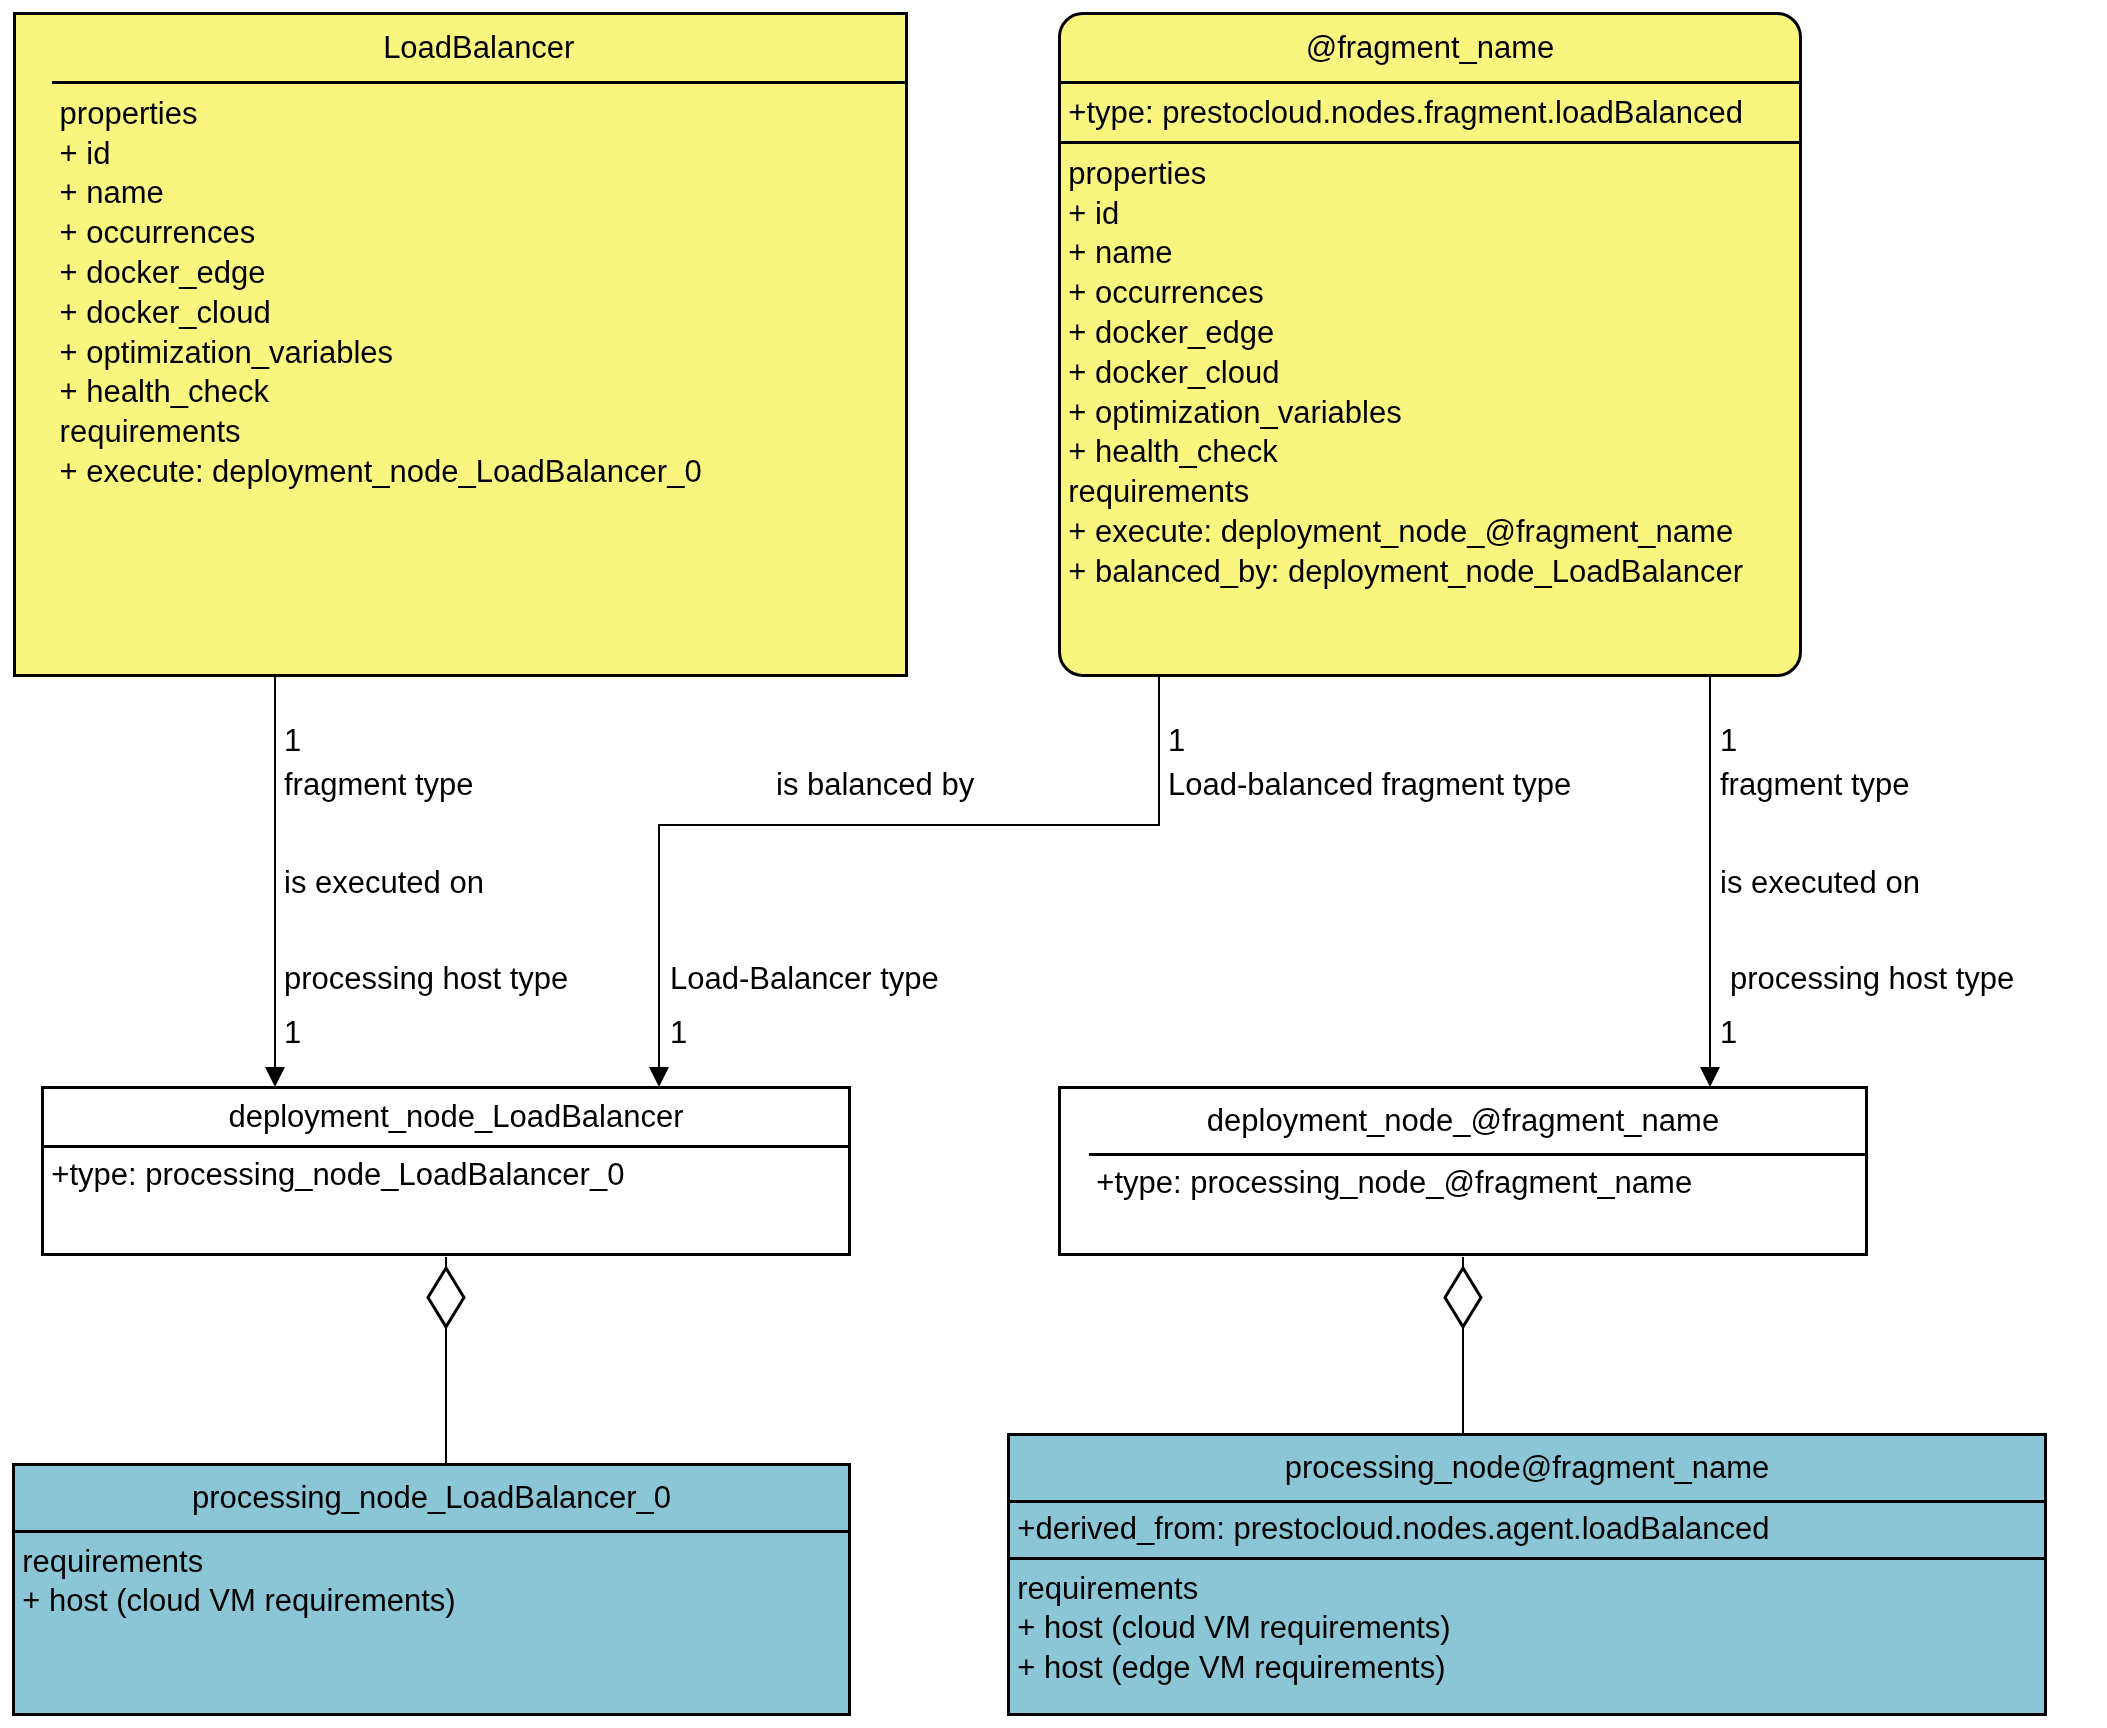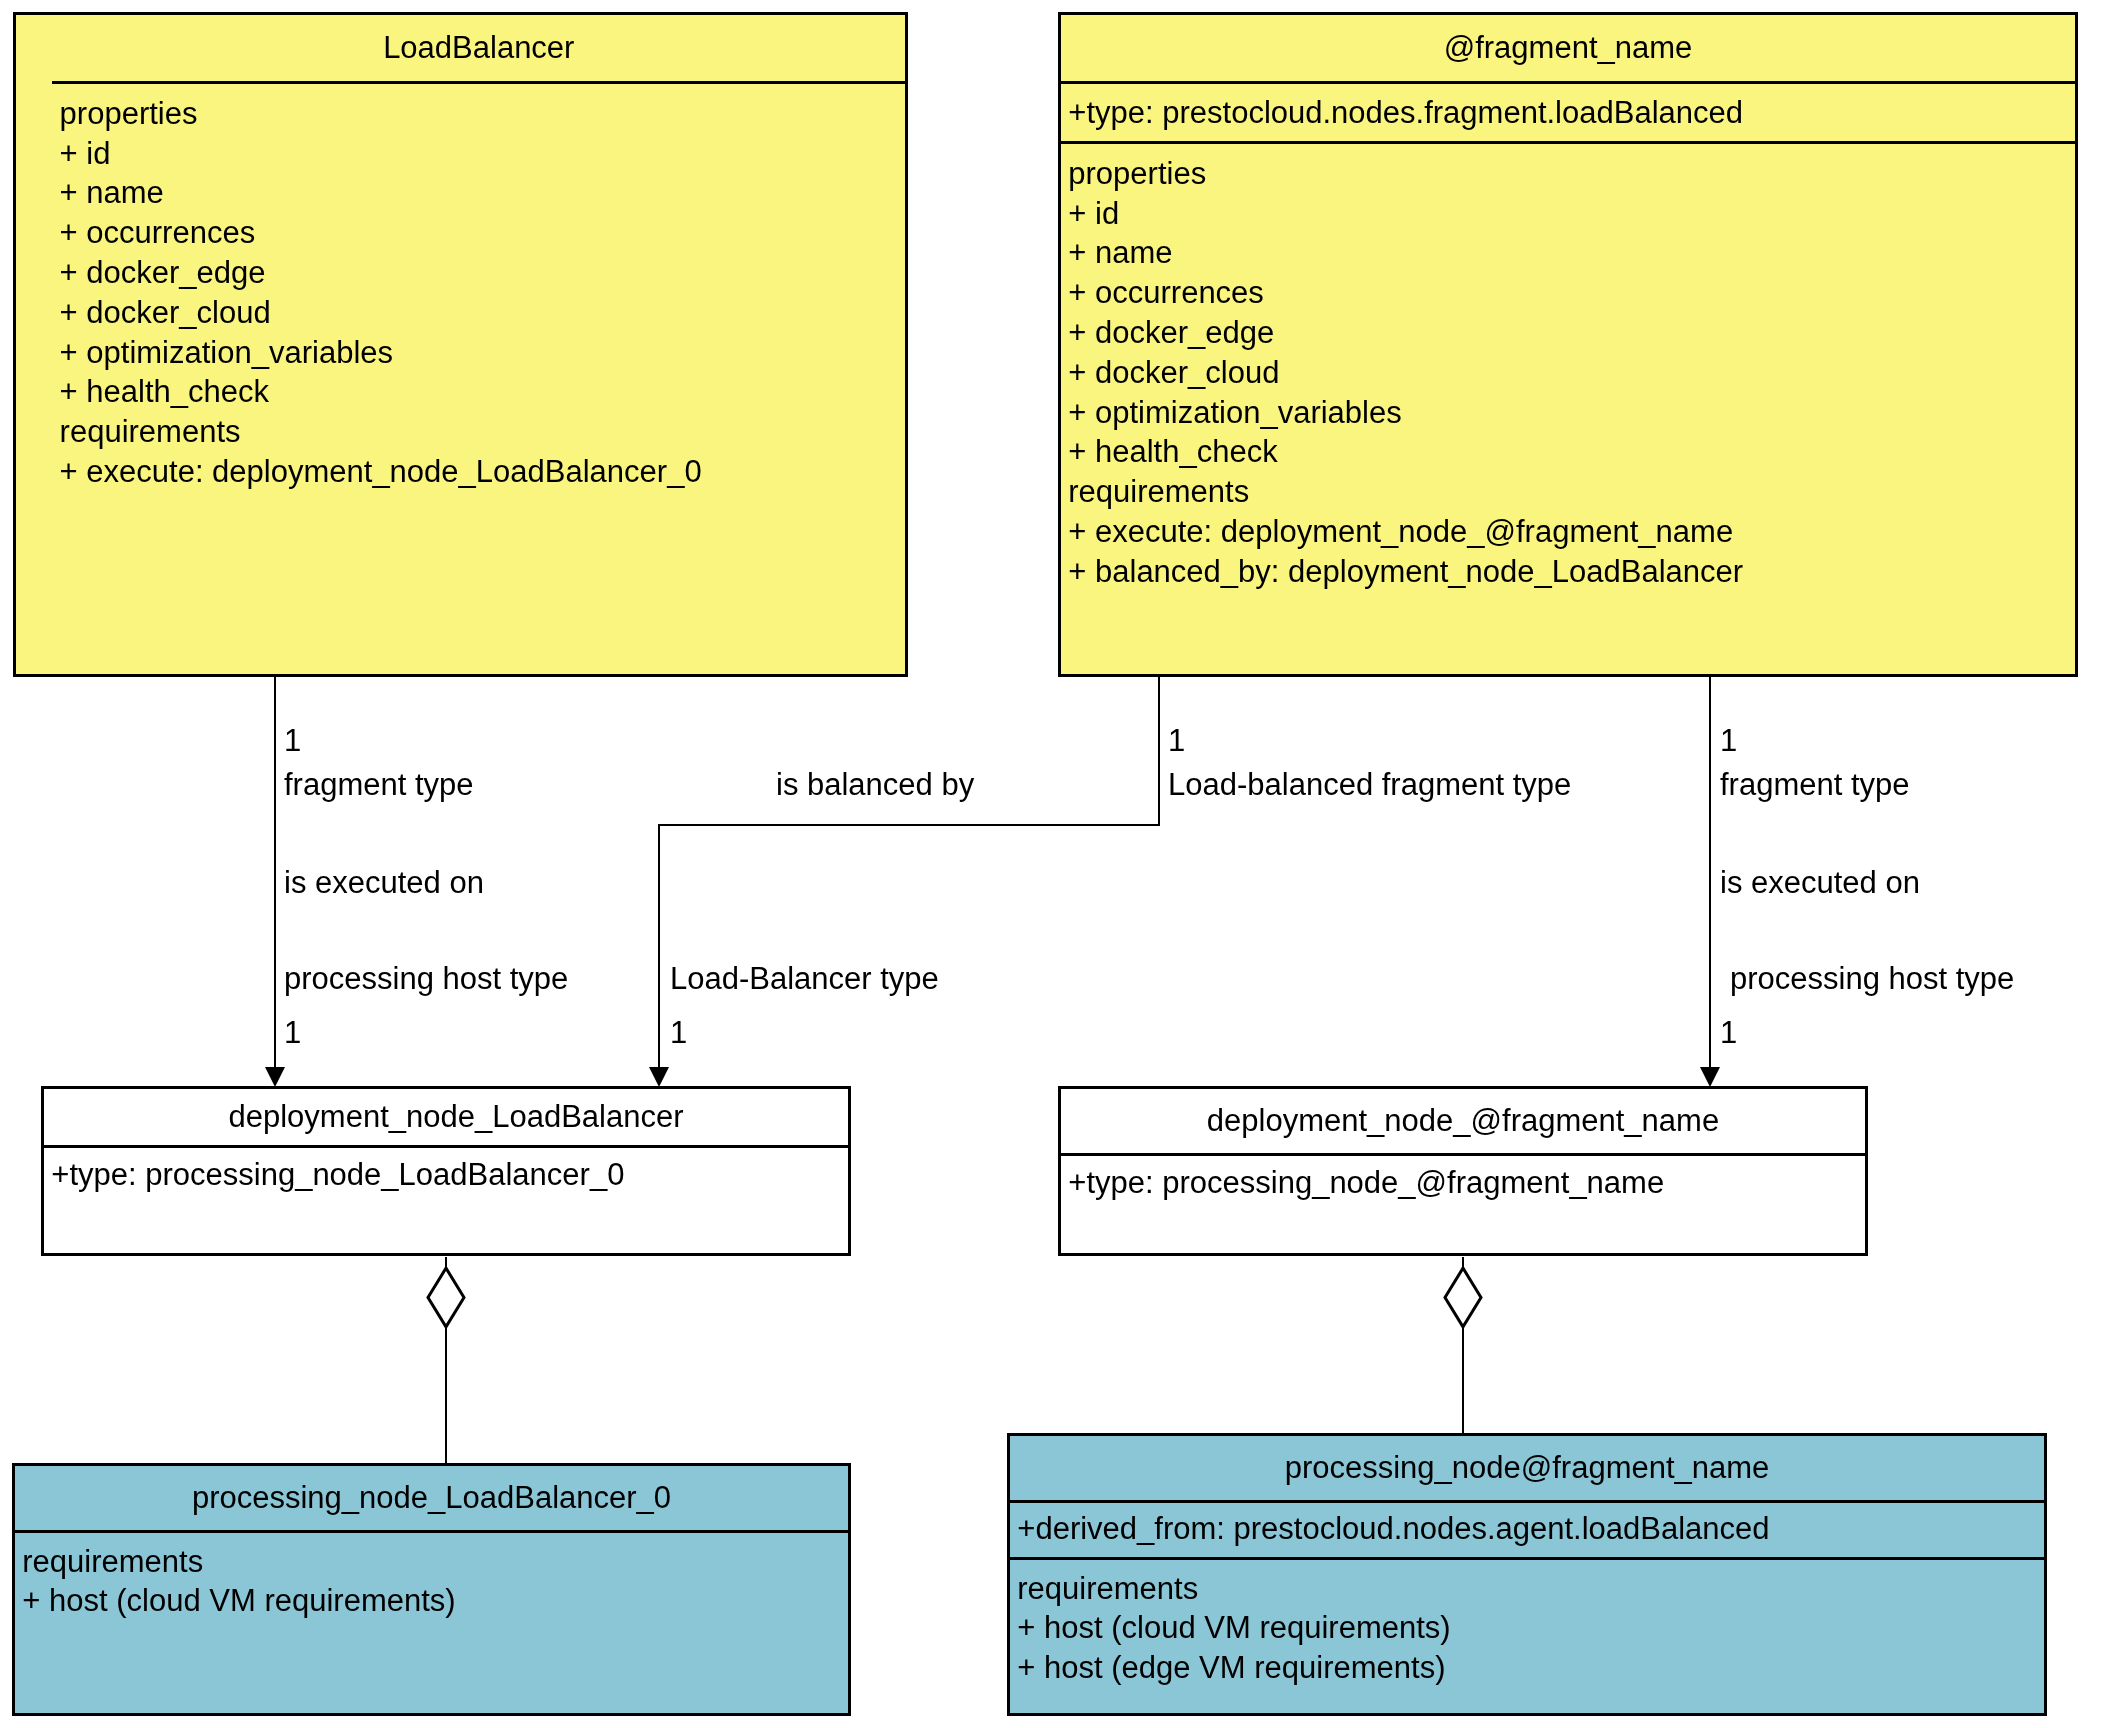--- a/index.html
+++ b/index.html
@@ -44,21 +44,21 @@
       <div class="row">+ occurrences</div>
       <div class="row">+ docker_edge</div>
       <div class="row">+ docker_cloud</div>
       <div class="row">+ optimization_variables</div>
       <div class="row">+ health_check</div>
       <div class="row">requirements</div>
       <div class="row">+ execute: deployment_node_LoadBalancer_0</div>
     </div>
   </div>
 
-  <div class="uml-box yellow" style="left:1058px;top:12px;width:1020px;height:665px;">
+  <div class="uml-box yellow" style="left:1058px;top:12px;width:744px;height:665px;border-radius:25px;">
     <div class="sec title" style="height:66px;">
       <span class="title-txt">@fragment_name</span>
     </div>
     <div class="sec body" style="height:60px;padding-top:8.5px;">
       <div class="row">+type: prestocloud.nodes.fragment.loadBalanced</div>
     </div>
     <div class="sec body" style="height:532px;padding-top:9.7px;">
       <div class="row">properties</div>
       <div class="row">+ id</div>
       <div class="row">+ name</div>
@@ -105,21 +105,21 @@
     </div>
     <div class="sec body" style="height:100px;padding-top:7.3px;">
       <div class="row">+type: processing_node_LoadBalancer_0</div>
     </div>
   </div>
 
   <div class="uml-box white" style="left:1058px;top:1086px;width:810px;height:170px;">
     <div class="sec title" style="height:64px;">
       <span class="title-txt">deployment_node_@fragment_name</span>
     </div>
-    <div class="sec body" style="height:100px;padding-top:7.3px;">
+    <div class="sec body" style="height:100px;padding-top:7.3px;margin-left:28px;">
       <div class="row">+type: processing_node_@fragment_name</div>
     </div>
   </div>
 
   <div class="vline" style="left:445px;top:1257px;height:206px;"></div>
   <svg class="diamond-svg" width="42" height="63" style="left:425px;top:1266px;" viewBox="0 0 70 104">
     <polygon points="35,3 65,52 35,101 5,52" fill="#ffffff" stroke="#000000" stroke-width="5"></polygon>
   </svg>
 
   <div class="vline" style="left:1462px;top:1257px;height:176px;"></div>

